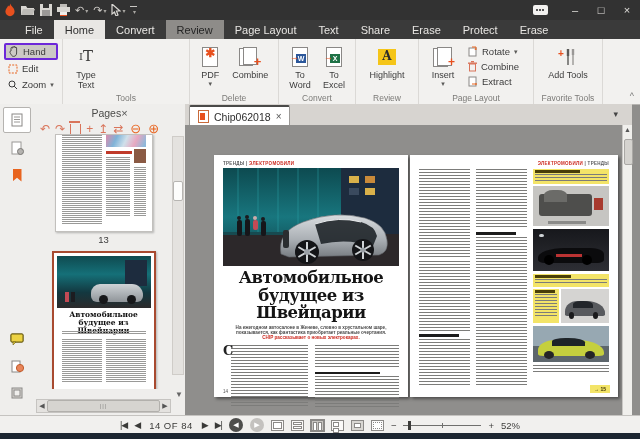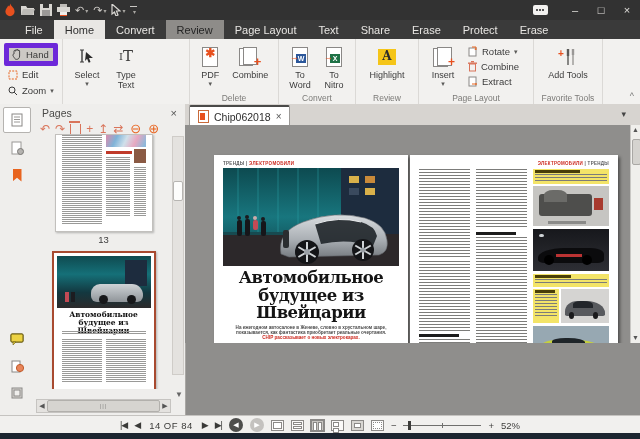--- a/index.html
+++ b/index.html
@@ -26,38 +26,38 @@
   .rtab.filetab{margin-left:14px}
   .rtab.active{background:#e9e7e4;color:#2e2e2e}
   .rtab.hover{background:#8e8c89;color:#262626}
   
   #ribbon{position:absolute;left:0;top:39px;width:640px;height:65px;background:#f2f1ef;
           border-bottom:1px solid #b6b4b1;display:flex}
   .rgroup{position:relative;border-right:1px solid #dbd9d6;padding:3px 5px 13px 5px;display:flex;gap:2px}
   .glabel{position:absolute;left:0;bottom:1px;width:100%;text-align:center;font-size:8.5px;color:#7b7a77}
   .stack{display:flex;flex-direction:column;justify-content:flex-start;gap:1px;padding:4px 4px}
   .sbtn{display:flex;align-items:center;gap:4px;font-size:9.5px;color:#3a3a3a;padding:1px 4px;border-radius:2px;height:13px}
-  .sbtn.sel{background:#ccc9c5;border:5px solid #6d28d9;padding:0 3px}
+  .sbtn.sel{background:#ccc9c5;border:2px solid #6d28d9;padding:0 3px}
   .rbtn{display:flex;flex-direction:column;align-items:center;justify-content:flex-start;
         font-size:9px;color:#3c3c3c;padding:2px 2px 0 2px;line-height:9.5px;text-align:center}
   .rbtn .ric{height:25px;display:flex;align-items:center;justify-content:center;margin-bottom:2px}
   .caret{font-size:7px;color:#5a5a58;line-height:6px}
   .collapse{position:absolute;right:6px;bottom:3px;font-size:9px;color:#777}
   
   .pageshape{width:14px;height:18px;background:#fff;border:1px solid #8a8886;position:relative}
   .badge{position:absolute;font-weight:bold}
   
   #main{position:absolute;left:0;top:104px;width:640px;height:311px}
   #panelstrip{position:absolute;left:0;top:0;width:34px;height:311px;background:#efeeec;border-right:1px solid #dcdad7}
   .pstripbtn{width:26px;height:24px;margin:3px auto 0 auto;display:flex;align-items:center;justify-content:center;border-radius:2px}
   .pstripbtn.sel{background:#fff;border:1px solid #b5b3b0}
   .pstrip-bottom{position:absolute;bottom:10px;left:0;width:34px}
   
   #pagespanel{position:absolute;left:34px;top:0;width:151px;height:311px;background:#efeeec;border-right:1px solid #a9a7a4}
-  #panelhead{display:flex;justify-content:space-between;align-items:center;padding:3px 8px 1px 8px;
+  #panelhead{display:flex;justify-content:center;align-items:center;padding:3px 8px 1px 8px;
              font-size:10.5px;color:#4a4a48}
   #panelclose{color:#555;font-size:11px}
   #panelbar{display:flex;align-items:center;gap:5px;padding:2px 4px 4px 6px}
   .pbicon{font-size:12px;color:#d9745a;line-height:12px}
   .pbzoom{font-size:13px;color:#e8641f;line-height:13px;margin-left:2px}
   .trashico{width:9px;height:10px;border:1px solid #d9745a;border-top:none;position:relative;margin-top:2px}
   .trashico:before{content:"";position:absolute;left:-2px;top:-3px;width:11px;height:2px;background:#d9745a}
   .thumbwrap{position:absolute;left:0;top:30px;right:12px;bottom:26px;overflow:hidden;text-align:center}
   .thumb{background:#fff;border:1px solid #c2c0bd;margin:0 auto;box-shadow:1px 1px 2px rgba(0,0,0,.25);overflow:hidden;position:relative}
   .thumb.sel{border:2px solid #a84a30}
@@ -66,21 +66,21 @@
   .greekL{background-image:repeating-linear-gradient(#9a9a98 0 1px,transparent 1px 2px)}
   
   .vsb{position:absolute;right:1px;top:32px;bottom:40px;width:10px;background:#e4e2df;border:1px solid #cfccc8}
   .vsb .vthumb{position:absolute;left:0;width:8px;background:#fdfdfc;border:1px solid #b7b5b2;border-radius:2px}
   .hsb{position:absolute;left:2px;right:14px;bottom:2px;height:12px;background:#e4e2df;border:1px solid #c6c4c1;display:flex;align-items:center}
   .hsb .arrow{font-size:7px;color:#555;width:10px;text-align:center}
   .hsb .hthumb{flex:1;height:10px;background:#d6d4d0;border:1px solid #b2b0ac;border-radius:2px;
                display:flex;align-items:center;justify-content:center;color:#8a8886;font-size:6px;letter-spacing:1px}
   .panel-downchev{position:absolute;right:2px;bottom:16px;font-size:8px;color:#666}
   
-  #docarea{position:absolute;left:185px;top:0;right:0;height:239px}
+  #docarea{position:absolute;left:185px;top:0;right:8px;height:335px}
   #doctabbar{position:absolute;left:0;top:0;right:0;height:21px;background:#d7d4d0;border-bottom:1px solid #b9b7b4}
   #doctab{position:absolute;left:4px;top:1px;height:19px;background:#fff;border:1px solid #9c9a97;border-bottom:none;
           border-top:2px solid #4a4a48;border-radius:2px 2px 0 0;display:flex;align-items:center;gap:5px;padding:0 8px;font-size:10.5px;color:#2e2e2e}
   .pdficon{width:9px;height:11px;background:#fff;border:1px solid #c96a3a;position:relative}
   .pdficon:before{content:"";position:absolute;left:1px;top:2px;width:5px;height:7px;background:#e8501e}
   #tabclose{color:#555;font-size:10px}
   #tablist-caret{position:absolute;right:14px;top:5px;font-size:9px;color:#444}
   #canvas{position:absolute;left:0;top:21px;right:9px;bottom:0;background:#8f8e8c;overflow:hidden}
   
   #docvsb{position:absolute;right:0;top:21px;bottom:0;width:9px;background:#f0efec;border-left:1px solid #c9c7c4}
@@ -219,36 +219,25 @@
       <svg width="10" height="10" viewBox="0 0 10 10">
           <circle cx="4" cy="4" r="3" fill="none" stroke="#3a3a3a"></circle>
           <line x1="6.2" y1="6.2" x2="9" y2="9" stroke="#3a3a3a"></line>
         </svg>
       <span>Zoom</span>
       <span class="caret">▾</span>
     </span>
   </div>
 
   <div class="rgroup" style="width:116px">
-    <div class="rbtn" style="width:34px">
-      <span class="ric">
-        <svg width="20" height="20" viewBox="0 0 20 20">
-            <line x1="5" y1="3" x2="5" y2="15" stroke="#3a3a3a" stroke-width="1.4"></line>
-            <line x1="3" y1="3" x2="7" y2="3" stroke="#3a3a3a"></line>
-            <line x1="3" y1="15" x2="7" y2="15" stroke="#3a3a3a"></line>
-            <path d="M9 5l7 6h-4l1.5 4-1.8.8-1.6-4L8 14z" fill="#2b2b2b"></path>
-          </svg>
-      </span>
-      <span>Select</span>
-      <span class="caret">▾</span>
-    </div>
     <div class="rbtn" style="width:32px">
       <span class="ric" style="font-family:'DejaVu Serif',serif;font-size:15px;color:#3a3a3a"><span style="font-size:10px">I</span>T</span>
       <span>Type Text</span>
     </div>
+    <div class="glabel">Tools</div>
   </div>
 
   <div class="rgroup" style="width:78px">
     <div class="rbtn" style="width:28px">
       <span class="ric">
         <span class="pageshape">
             <span class="badge" style="color:#e8501e;font-size:12px;left:2px;top:1px">✱</span>
           </span>
       </span>
       <span>PDF</span>
@@ -277,21 +266,21 @@
       </span>
       <span>To Word</span>
     </div>
     <div class="rbtn" style="width:28px">
       <span class="ric">
         <span class="pageshape">
             <span class="badge" style="left:3px;top:6px;width:10px;height:9px;background:#1e7145;color:#fff;font-size:7px;text-align:center;line-height:9px">X</span>
             <span class="badge" style="left:-3px;top:5px;color:#e8501e;font-size:9px">→</span>
           </span>
       </span>
-      <span>To Nitro</span>
+      <span>To Excel</span>
     </div>
     <div class="glabel">Convert</div>
   </div>
 
   <div class="rgroup" style="width:52px;justify-content:center">
     <div class="rbtn" style="width:46px">
       <span class="ric">
         <span style="width:18px;height:16px;background:#f5c518;display:flex;align-items:center;justify-content:center;font-weight:bold;font-size:12px;color:#2b2b2b;font-family:'DejaVu Serif',serif">A</span>
       </span>
       <span>Highlight</span>

